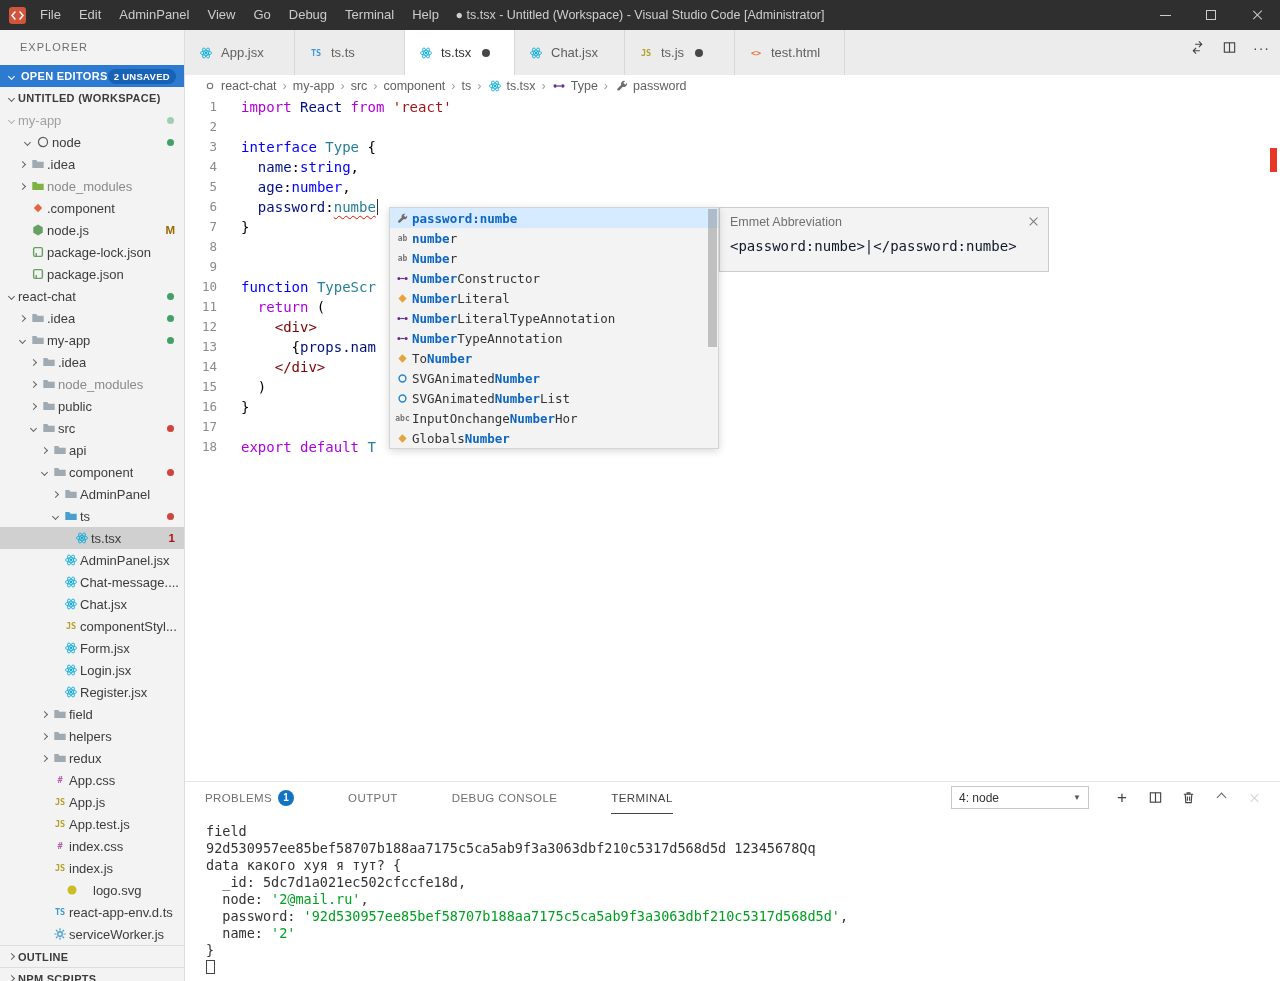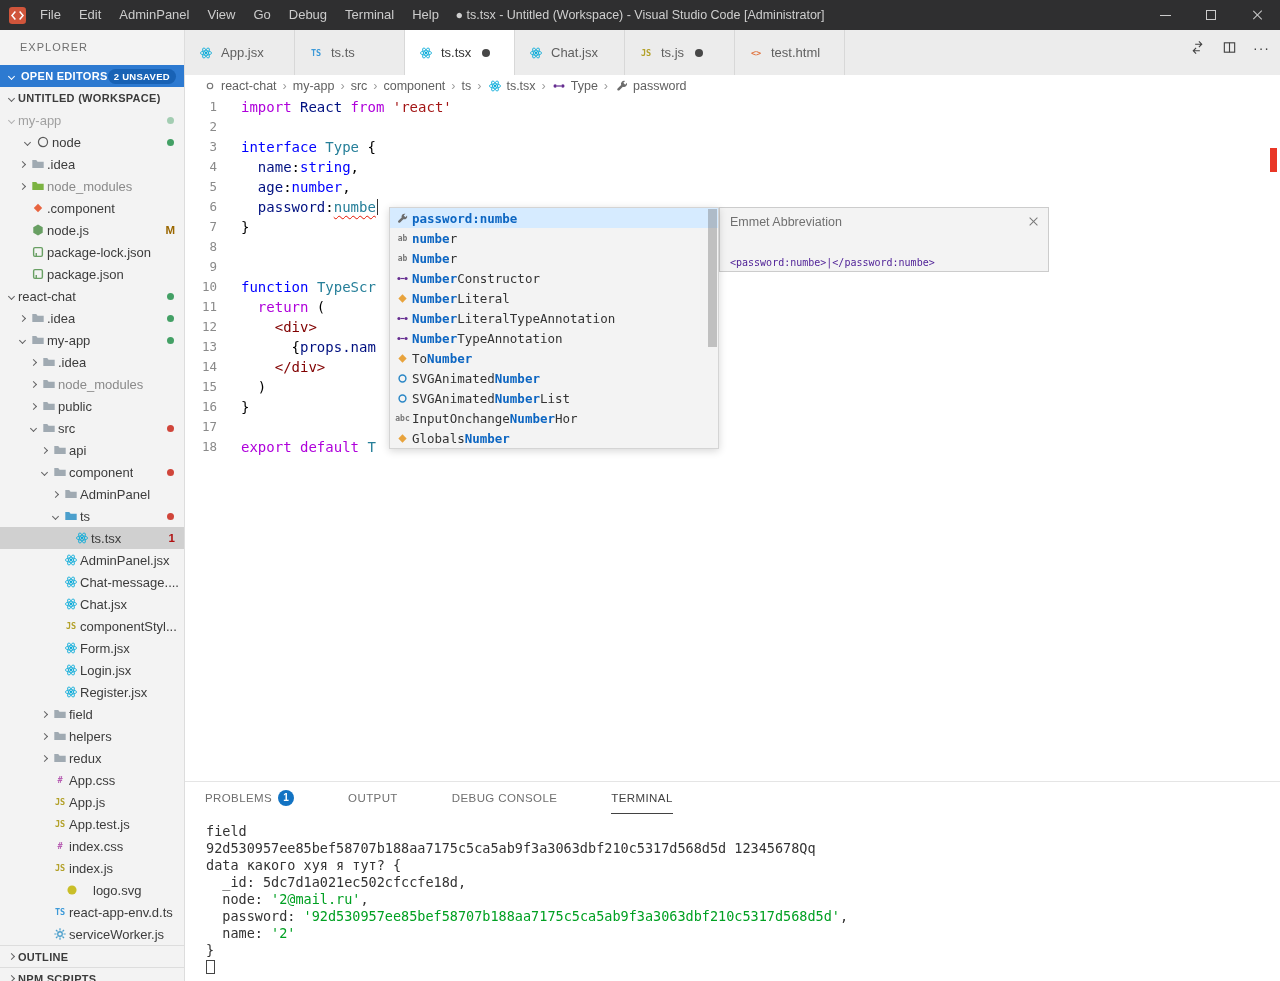--- a/index.html
+++ b/index.html
@@ -89,21 +89,21 @@
 .srow.selected span{color:#0d66c2;font-weight:bold;}
 .sg-scroll{position:absolute;right:1px;top:1px;width:9px;height:138px;background:rgba(110,110,110,.38);}
 
 
 #emmet{position:absolute;left:534px;top:177px;width:330px;height:65px;background:#f3f3f3;border:1px solid #cccccc;z-index:9;padding:7px 10px;}
 .emmet-title{font-size:12.5px;color:#707070;}
 .emmet-close{position:absolute;right:9px;top:8px;width:11px;height:11px;cursor:pointer;}
 .emmet-close::before,.emmet-close::after{content:"";position:absolute;left:5px;top:0;width:1.2px;height:11px;background:#777;}
 .emmet-close::before{transform:rotate(45deg);}
 .emmet-close::after{transform:rotate(-45deg);}
-.emmet-code{margin-top:28px;font-family:"DejaVu Sans Mono",monospace;font-size:10px;color:#4c1d95;white-space:pre;}
+.emmet-code{margin-top:9px;font-family:"DejaVu Sans Mono",monospace;font-size:14px;color:#0f172a;white-space:pre;}
 
 #err-marker{position:absolute;right:3px;top:118px;width:7px;height:24px;background:#e51400;opacity:.85;}
 
 
 #panel{position:absolute;left:185px;top:781px;width:1095px;height:200px;background:#fff;border-top:1px solid #e5e5e5;}
 .panel-tabs{height:32px;display:flex;align-items:center;padding-left:20px;position:relative;}
 #ptabs{display:flex;height:100%;gap:28px;}
 .ptab{margin-right:26px;font-size:11.5px;letter-spacing:.4px;color:#6f6f6f;height:100%;display:flex;align-items:center;gap:6px;cursor:pointer;border-bottom:1px solid transparent;}
 .ptab.active{color:#424242;border-bottom:1px solid #424242;}
 .pbadge{background:#1273c3;border-radius:50%;min-width:16px;height:16px;color:#fff;font-size:10px;display:flex;align-items:center;justify-content:center;font-weight:bold;letter-spacing:0;}
@@ -962,20 +962,44 @@
         <div class="ptab">
           <span>OUTPUT</span>
         </div>
         <div class="ptab">
           <span>DEBUG CONSOLE</span>
         </div>
         <div class="ptab active">
           <span>TERMINAL</span>
         </div>
       </div>
+    <div class="panel-actions">
+      <div class="term-select">
+        <span>4: node</span>
+        <span class="selarrow">▼</span>
+      </div>
+      <span class="pa-ic plus">+</span>
+      <span class="pa-ic">
+        <svg viewBox="0 0 16 16" fill="none" stroke="#424242" stroke-width="1.2">
+            <rect x="2.5" y="3" width="11" height="10"></rect>
+            <path d="M8 3v10"></path>
+          </svg>
+      </span>
+      <span class="pa-ic">
+        <svg viewBox="0 0 16 16" fill="none" stroke="#424242" stroke-width="1.2">
+            <path d="M3 4.5h10M6.5 4.5V3h3v1.5M4.5 4.5l.6 9h5.8l.6-9M6.8 7v4.5M9.2 7v4.5"></path>
+          </svg>
+      </span>
+      <span class="pa-ic">
+          <span class="chev up" style="width:7px;height:7px;"></span>
+        </span>
+      <span class="pa-ic">
+          <span class="wc-x" style="transform:scale(.9)"><span></span></span>
+        </span>
+    </div>
   </div>
   <div class="term-content">
     <div id="term-lines">
         <div class="tml"><span class="tm-plain">field</span></div>
         <div class="tml"><span class="tm-plain">92d530957ee85bef58707b188aa7175c5ca5ab9f3a3063dbf210c5317d568d5d 12345678Qq</span></div>
         <div class="tml"><span class="tm-plain">data какого хуя я тут? {</span></div>
         <div class="tml"><span class="tm-plain">  _id: 5dc7d1a021ec502cfccfe18d,</span></div>
         <div class="tml"><span class="tm-plain">  node: </span><span class="tm-str">'2@mail.ru'</span><span class="tm-plain">,</span></div>
         <div class="tml"><span class="tm-plain">  password: </span><span class="tm-str">'92d530957ee85bef58707b188aa7175c5ca5ab9f3a3063dbf210c5317d568d5d'</span><span class="tm-plain">,</span></div>
         <div class="tml"><span class="tm-plain">  name: </span><span class="tm-str">'2'</span></div>

